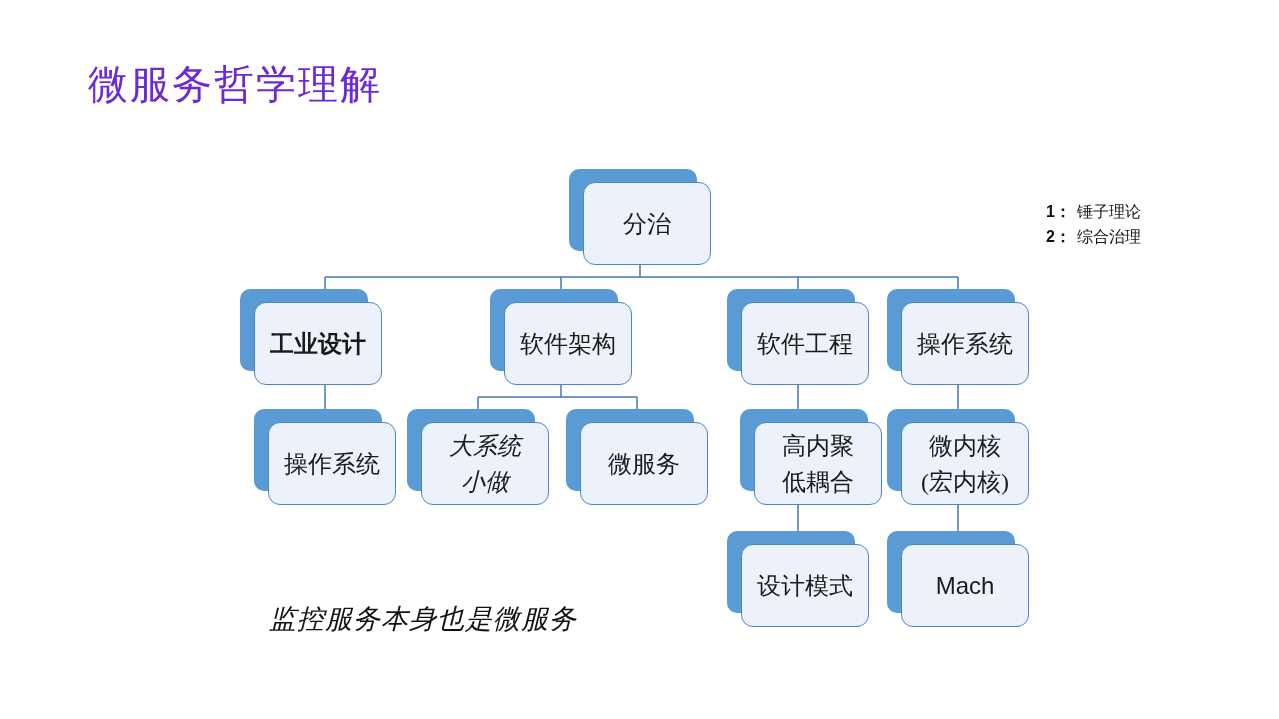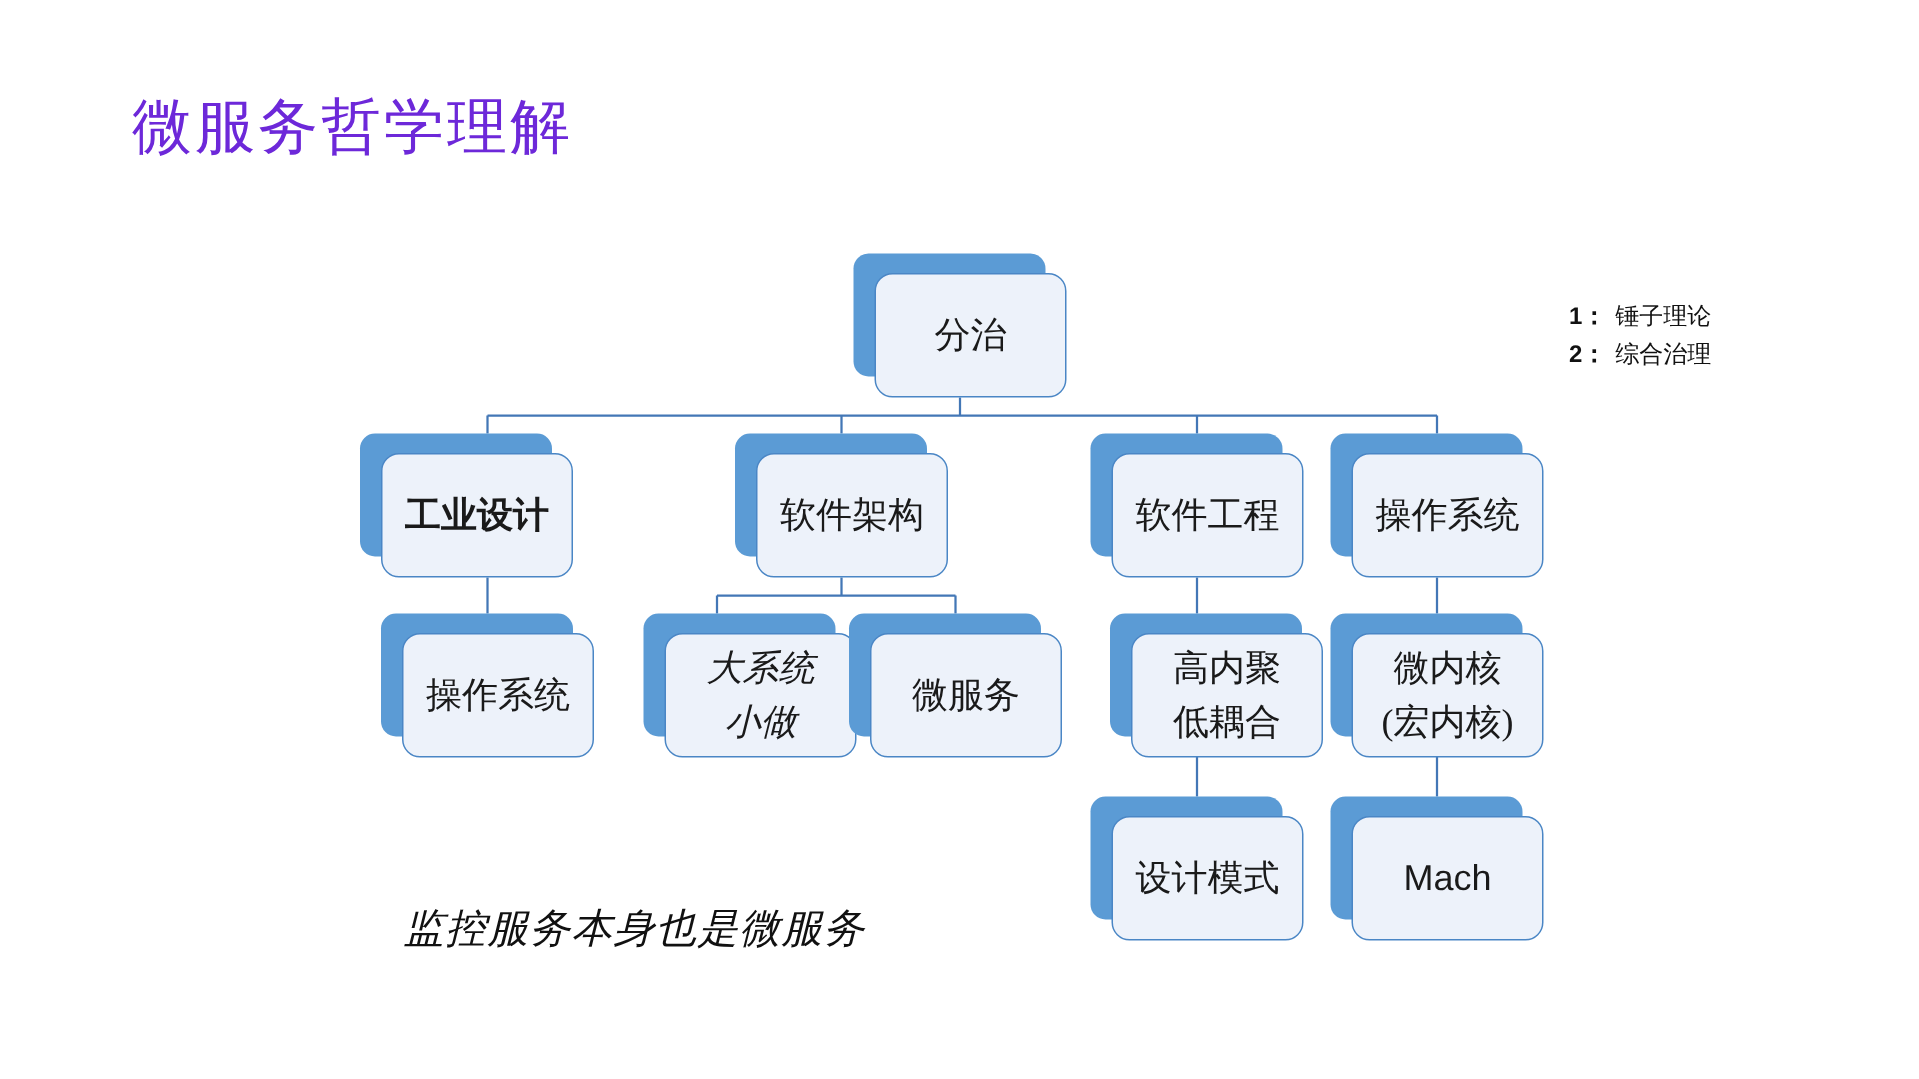--- a/index.html
+++ b/index.html
@@ -138,21 +138,21 @@
     </div>
   </div>
 
   <div class="node" style="left:254px;top:409px;">
     <div class="back"></div>
     <div class="front">
       <div class="label">操作系统</div>
     </div>
   </div>
 
-  <div class="node italic" style="left:429px;top:409px;">
+  <div class="node italic" style="left:407px;top:409px;">
     <div class="back"></div>
     <div class="front">
       <div class="label">大系统
 小做</div>
     </div>
   </div>
 
   <div class="node" style="left:566px;top:409px;">
     <div class="back"></div>
     <div class="front">

